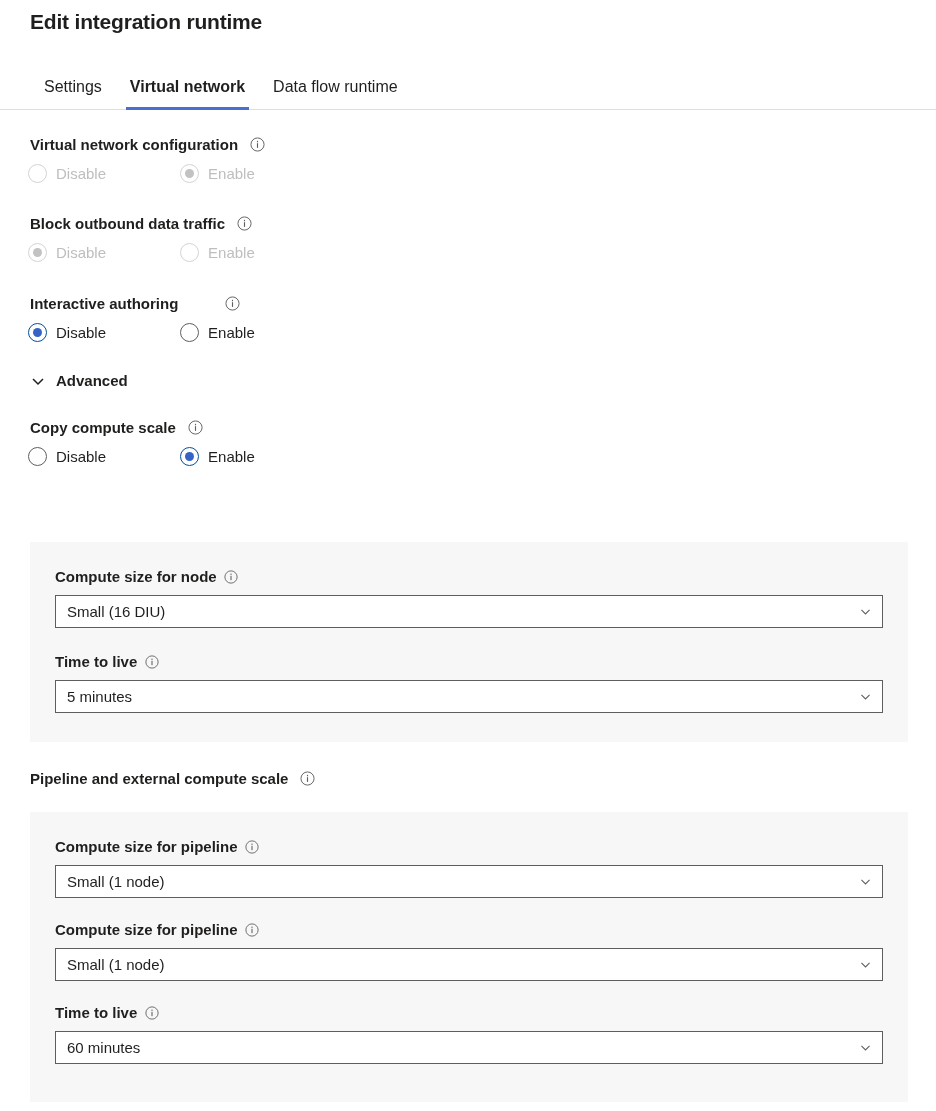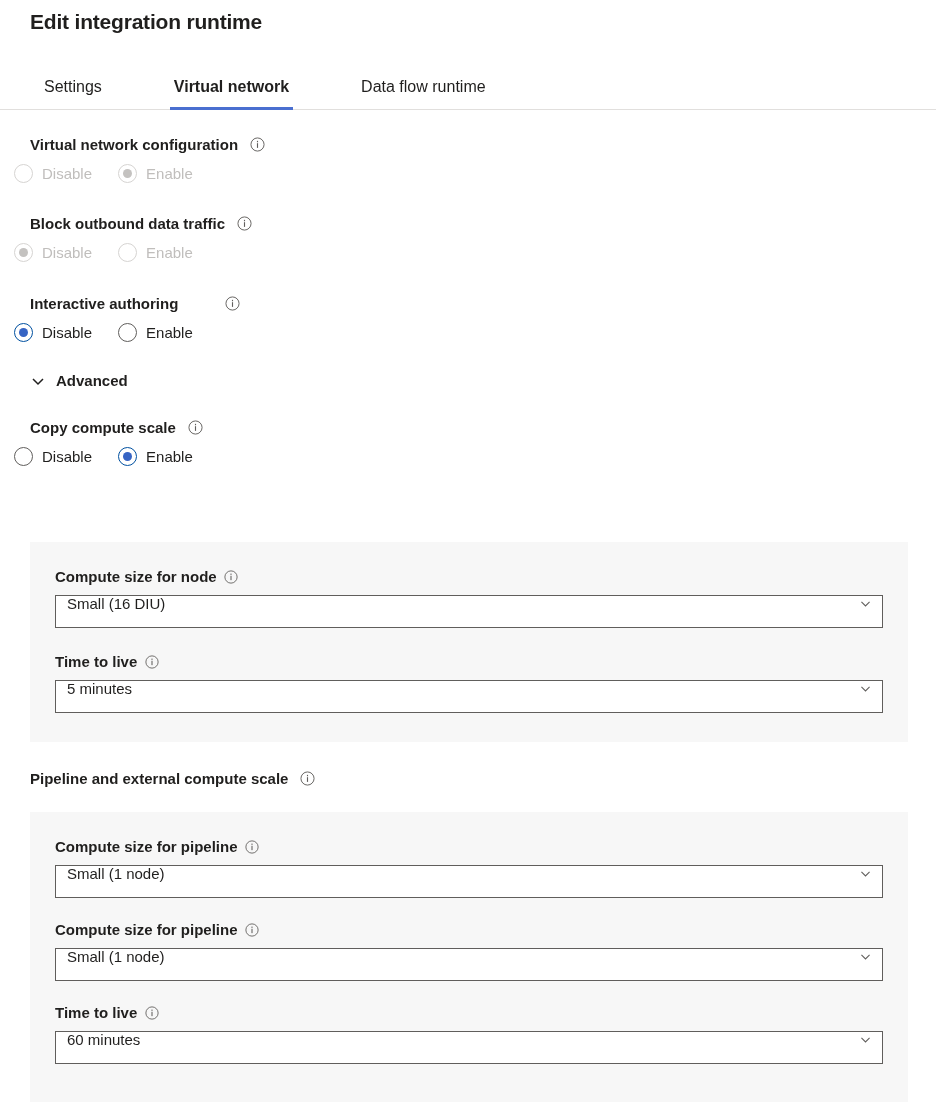--- a/index.html
+++ b/index.html
@@ -36,21 +36,20 @@
     border-bottom: 1px solid #e1dfdd;
     box-sizing: border-box;
   }
   .tabs-inner {
     position: absolute;
     left: 30px;
     top: 0;
     display: flex;
     align-items: flex-start;
     height: 38px;
-    gap: 44px;
   }
   .tab {
     position: relative;
     font-size: 16px;
     color: #201f1e;
     padding: 0 14px;
     height: 38px;
     line-height: 30px;
     cursor: pointer;
     white-space: nowrap;
@@ -97,21 +96,22 @@
     align-items: center;
     justify-content: center;
     cursor: pointer;
   }
   .info-icon svg { display: block; }
 
   
   .radio-group {
     display: flex;
     align-items: flex-end;
-    padding-left: 14px;
+    padding-left: 28px;
+    gap: 48px;
   }
   .radio-opt {
     display: flex;
     align-items: center;
     margin-right: 26px;
     cursor: pointer;
   }
   .radio-opt.disabled { cursor: default; }
   .radio-mark {
     width: 19px;
@@ -193,20 +193,21 @@
   }
   .field-label .info-icon {
     margin-left: 7px;
   }
   .select-box {
     height: 33px;
     background: #ffffff;
     border: 1px solid #605e5c;
     box-sizing: border-box;
     display: flex;
+    align-items: center;
     justify-content: space-between;
     padding: 0 10px 0 11px;
     font-size: 15px;
     color: #201f1e;
     cursor: pointer;
   }
   .select-value { line-height: 1; }
   .select-chev {
     width: 14px;
     height: 14px;

